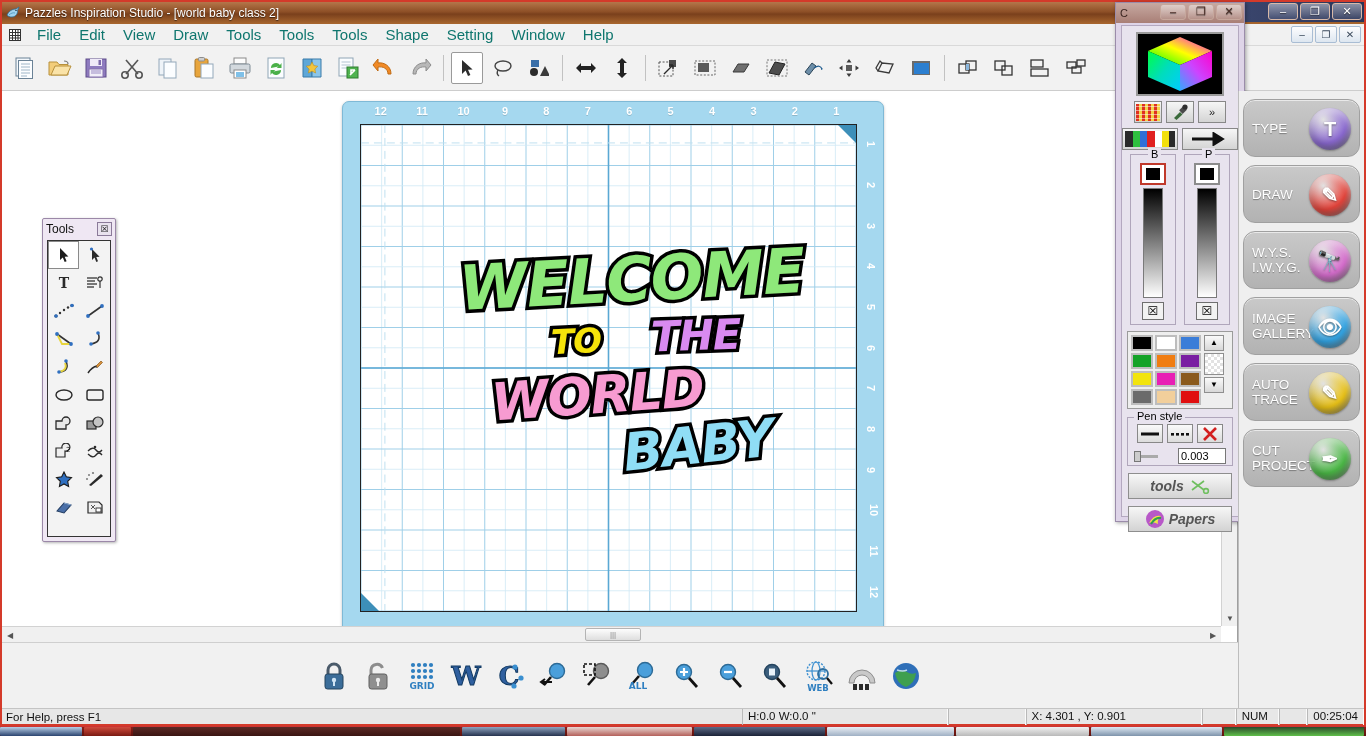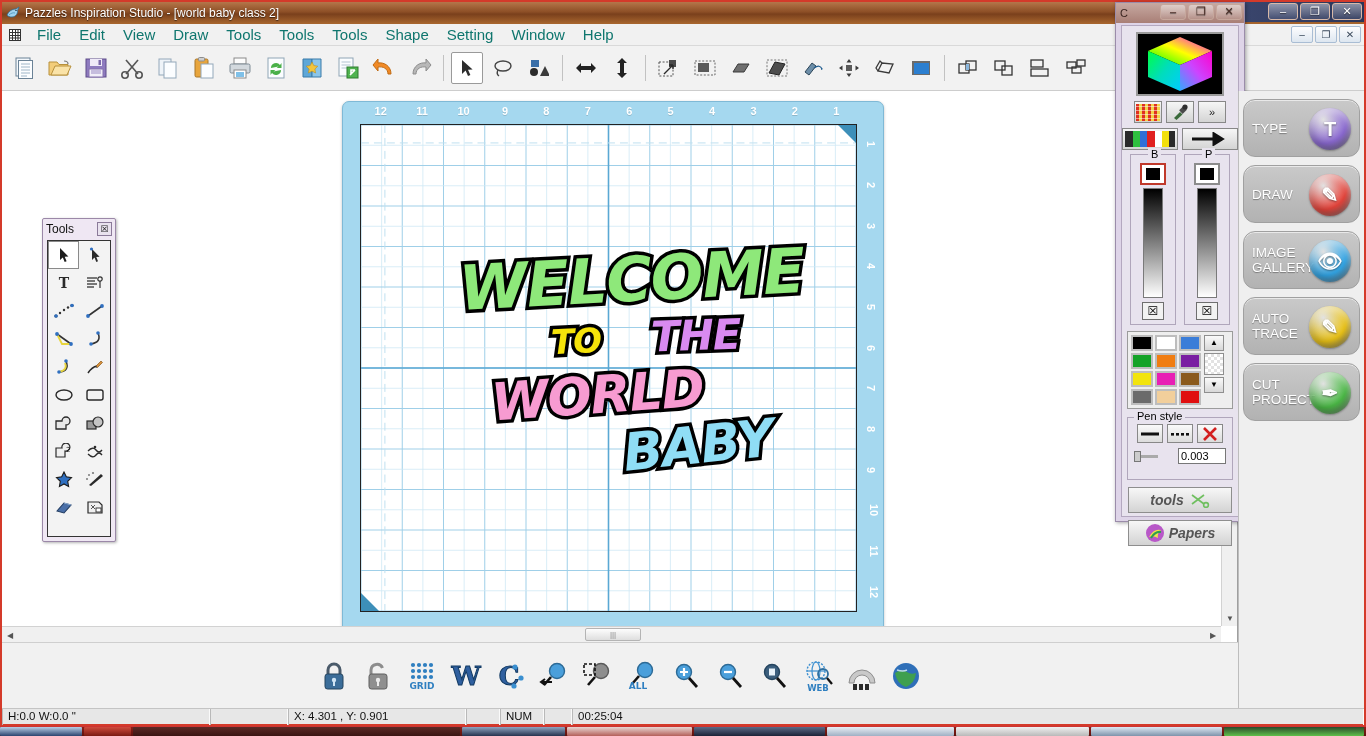--- a/index.html
+++ b/index.html
@@ -174,21 +174,21 @@
   .bp-x{ width:22px;height:18px;margin:4px auto 0;border:1px solid #6f6f6f;background:#f2f2f2;
          display:flex;align-items:center;justify-content:center; }
   #swatch-box{ margin:6px 5px 0; border:1px solid #9b9b9b; background:#eee; padding:3px;
                display:flex; gap:3px; }
   #swatches{ display:grid; grid-template-columns:repeat(3,22px); gap:2px; }
   .sw{ width:22px;height:16px;border:2px solid #bdbdbd; }
   #sw-arrows{ display:flex;flex-direction:column; gap:2px; }
   .sw-arrow{ width:20px;height:16px;border:1px solid #8f8f8f;background:linear-gradient(180deg,#fafafa,#d8d8d8);
              font-size:8px;line-height:14px;text-align:center; }
   .sw-arrow.mid{ background:repeating-conic-gradient(#fff 0 25%, #e2e2e2 0 50%) 0 0/6px 6px; height:22px; }
-  #penstyle{ margin:8px 5px 0; border:1px solid #b0a6bb; padding:6px 4px 15px; position:relative; }
+  #penstyle{ margin:8px 5px 0; border:1px solid #b0a6bb; padding:6px 4px 1px; position:relative; }
   #penstyle .lg{ position:absolute; top:-8px; left:6px; background:#e8e3ee; padding:0 3px; font-size:11px; }
   .ps-row{ display:flex; gap:4px; justify-content:center; }
   .ps-btn{ width:26px;height:19px;border:1px solid #888;background:linear-gradient(180deg,#fafafa,#dcdcdc);
            display:flex;align-items:center;justify-content:center; }
   .ps-row2{ display:flex; align-items:center; gap:20px; margin-top:5px; padding:0 2px; }
   #pen-slider{ flex:1; height:14px; position:relative; }
   #pen-slider .track{ position:absolute; left:0; right:0; top:6px; height:3px; background:#aaa; }
   #pen-slider .knob{ position:absolute; left:0; top:2px; width:7px;height:11px;background:#ccc;border:1px solid #777; }
   #pen-val{ width:48px;height:16px;border:1px solid #777;background:#fff;font-size:11px;
             text-align:left; padding-left:2px; line-height:14px; }
@@ -983,20 +983,26 @@
           <span style="color:#fff;font-size:20px;font-weight:bold;text-shadow:0 1px 2px rgba(0,0,0,.45);line-height:1;">T</span>
         </div>
       </div>
       <div class="side-btn">
         <div class="lbl">DRAW</div>
         <div class="side-orb" style="background: radial-gradient(circle at 34% 28%, rgba(255, 255, 255, 0.533), rgb(232, 69, 60) 58%, rgba(0, 0, 0, 0.333));">
           <span style="color:#fff;font-size:20px;font-weight:bold;text-shadow:0 1px 2px rgba(0,0,0,.45);line-height:1;">✎</span>
         </div>
       </div>
       <div class="side-btn">
+        <div class="lbl">W.Y.S. I.W.Y.G.</div>
+        <div class="side-orb" style="background: radial-gradient(circle at 34% 28%, rgba(255, 255, 255, 0.533), rgb(217, 111, 208) 58%, rgba(0, 0, 0, 0.333));">
+          <span style="color:#fff;font-size:20px;font-weight:bold;text-shadow:0 1px 2px rgba(0,0,0,.45);line-height:1;">🔭</span>
+        </div>
+      </div>
+      <div class="side-btn">
         <div class="lbl">IMAGE GALLERY</div>
         <div class="side-orb" style="background: radial-gradient(circle at 34% 28%, rgba(255, 255, 255, 0.533), rgb(51, 167, 232) 58%, rgba(0, 0, 0, 0.333));">
           <span style="color:#fff;font-size:20px;font-weight:bold;text-shadow:0 1px 2px rgba(0,0,0,.45);line-height:1;">👁</span>
         </div>
       </div>
       <div class="side-btn">
         <div class="lbl">AUTO TRACE</div>
         <div class="side-orb" style="background: radial-gradient(circle at 34% 28%, rgba(255, 255, 255, 0.533), rgb(236, 196, 23) 58%, rgba(0, 0, 0, 0.333));">
           <span style="color:#fff;font-size:20px;font-weight:bold;text-shadow:0 1px 2px rgba(0,0,0,.45);line-height:1;">✎</span>
         </div>
@@ -1125,20 +1131,21 @@
     <div class="bbtn">
       <svg width="30" height="30" viewBox="0 0 30 30">
         <circle cx="15" cy="15" r="13" fill="#2f6fb8"></circle>
         <path d="M4 12 q7-5 12-1 q4 3 9 1 q-1 10-10 14 q-9-3-11-14Z" fill="#3f9f4f"></path>
         <path d="M6 9 q6 2 10 0" fill="none" stroke="#bcd8ef" stroke-width="1.4"></path>
       </svg>
     </div>
   </div>
 
   <div id="statusbar">
+    <div style="flex:0 0 740px;padding-left:4px;">For Help, press F1</div>
     <div class="sb-cell" style="width:208px;">H:0.0   W:0.0 "</div>
     <div class="sb-cell" style="width:78px;"></div>
     <div class="sb-cell" style="width:178px;">X: 4.301 , Y: 0.901</div>
     <div class="sb-cell" style="width:34px;"></div>
     <div class="sb-cell" style="width:44px;">NUM</div>
     <div class="sb-cell" style="width:28px;"></div>
     <div class="sb-cell" style="flex:1;">00:25:04</div>
   </div>
 
 </div>

